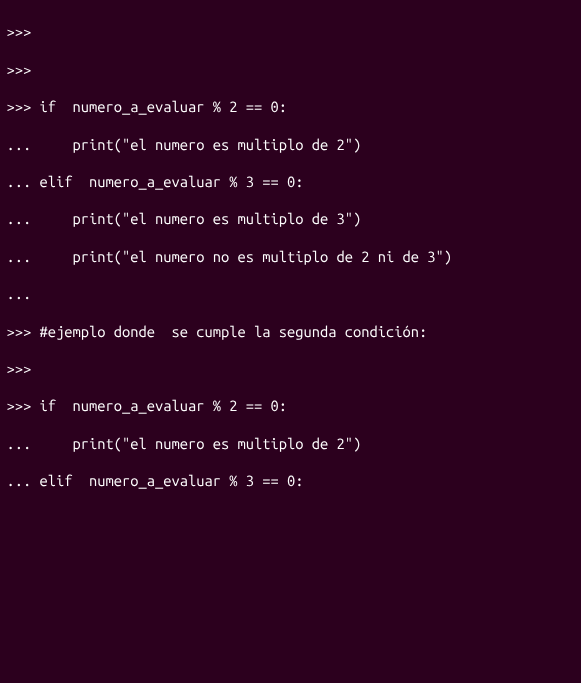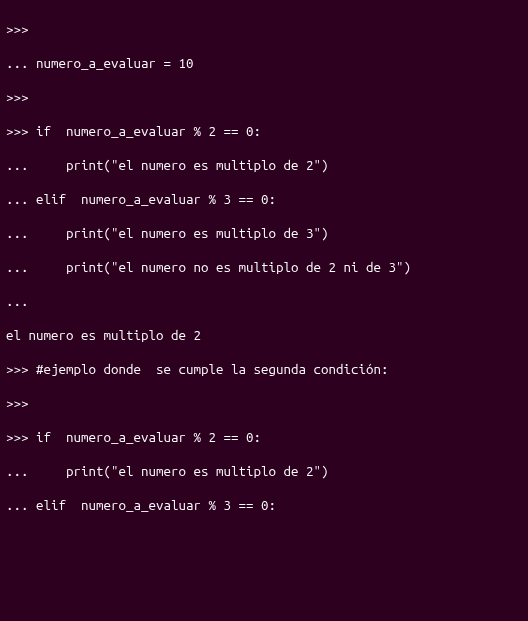--- a/index.html
+++ b/index.html
@@ -24,29 +24,27 @@
   }
   .line {
     display: block;
   }
 </style>
 </head>
 <body>
 
 <div class="terminal">
 <span class="line">&gt;&gt;&gt;</span>
-<span class="line">... numero_a_evaluar = 10</span>
 <span class="line">&gt;&gt;&gt;</span>
 <span class="line">&gt;&gt;&gt; if  numero_a_evaluar % 2 == 0:</span>
 <span class="line">...     print("el numero es multiplo de 2")</span>
 <span class="line">... elif  numero_a_evaluar % 3 == 0:</span>
 <span class="line">...     print("el numero es multiplo de 3")</span>
 <span class="line">...     print("el numero no es multiplo de 2 ni de 3")</span>
 <span class="line">...</span>
-<span class="line">el numero es multiplo de 2</span>
 <span class="line">&gt;&gt;&gt; #ejemplo donde  se cumple la segunda condición:</span>
 <span class="line">&gt;&gt;&gt;</span>
 <span class="line">&gt;&gt;&gt; if  numero_a_evaluar % 2 == 0:</span>
 <span class="line">...     print("el numero es multiplo de 2")</span>
 <span class="line">... elif  numero_a_evaluar % 3 == 0:</span>
 
 
 
 
 

